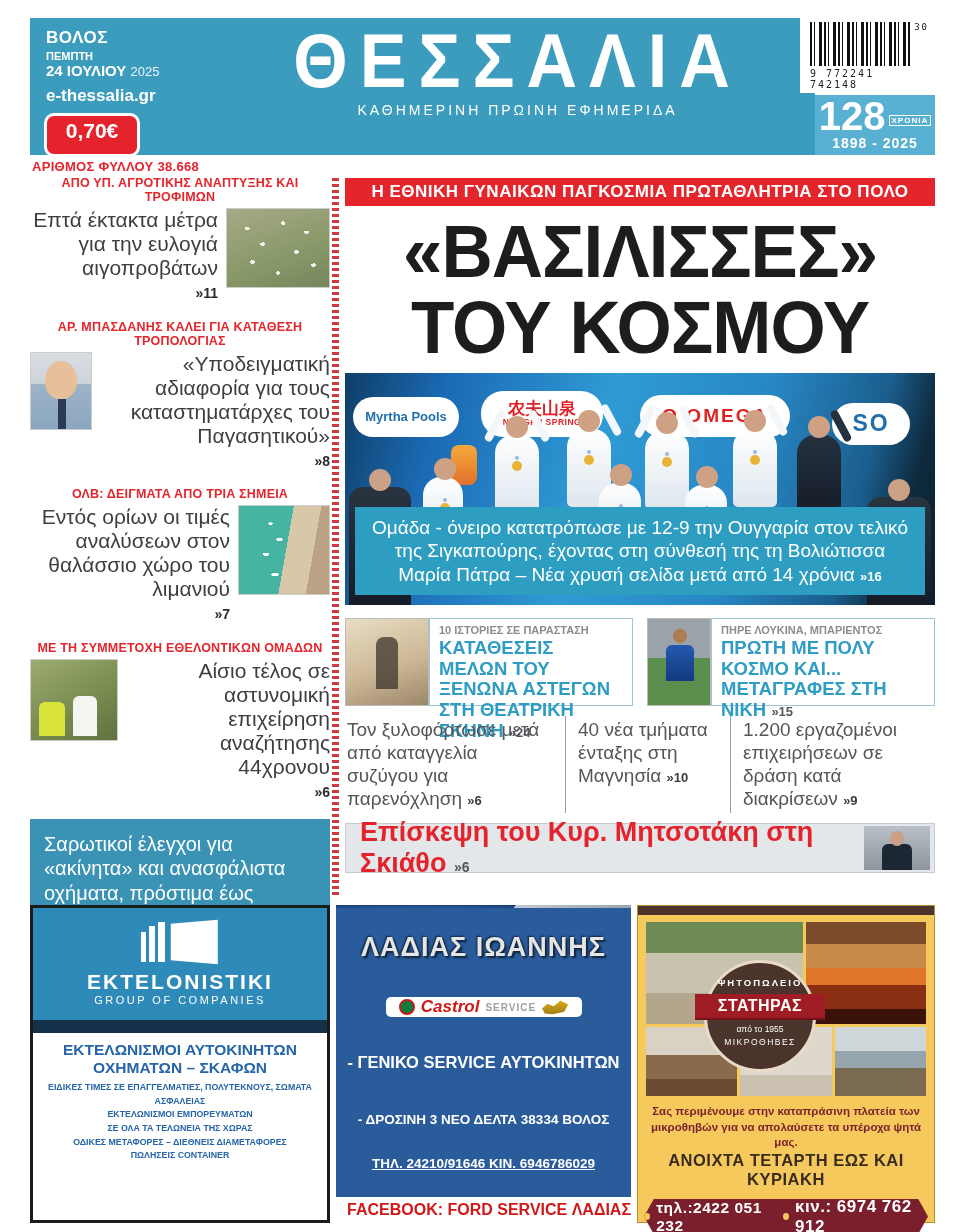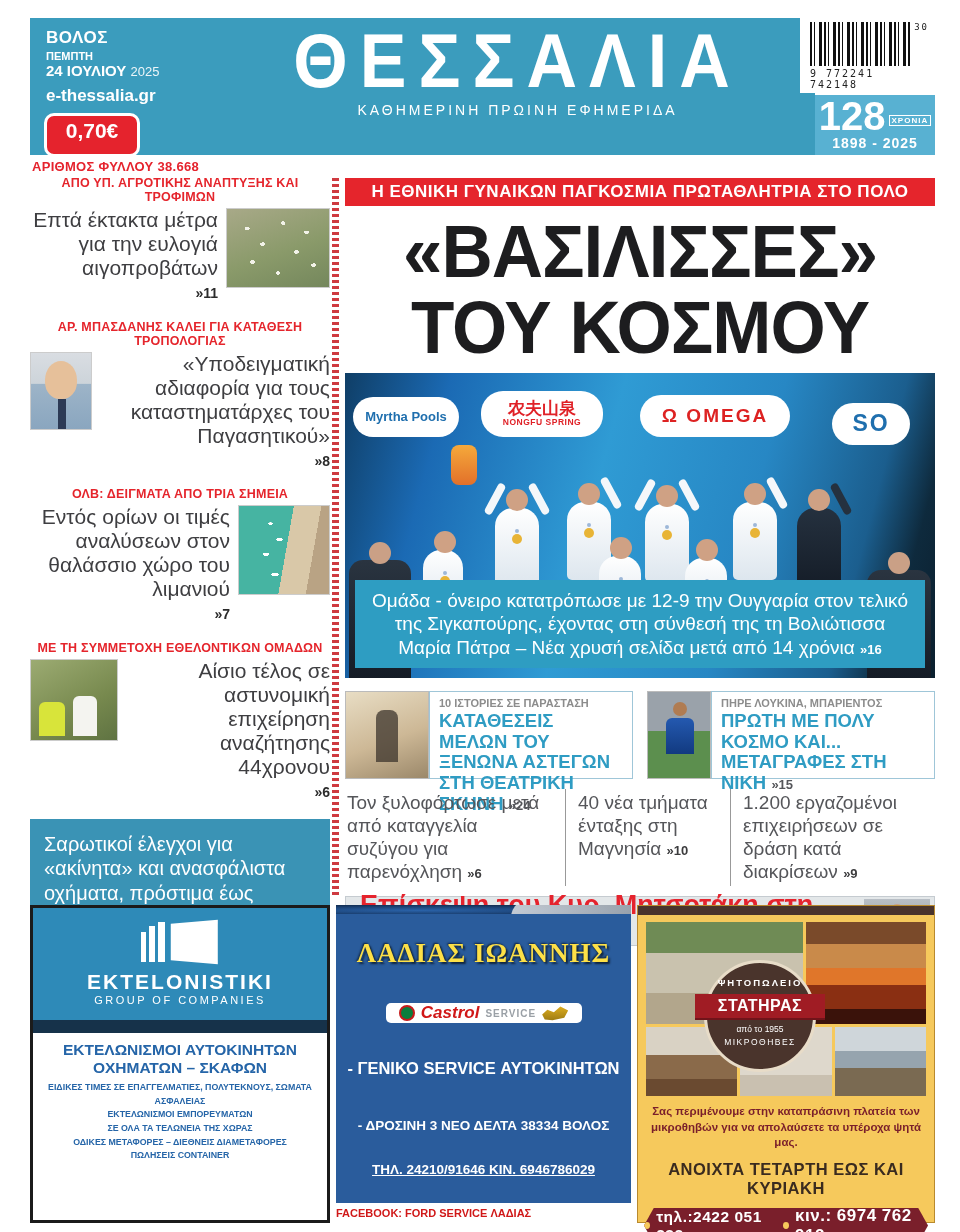--- a/index.html
+++ b/index.html
@@ -76,21 +76,21 @@
   .had-l3 { color:#21418e; font-size:13px; font-weight:bold; margin-bottom:7px; }
   .had-row { font-size:12px; color:#21418e; font-weight:bold; line-height:1.3; }
   .had-row .lbl { color:#d4372c; }
   .had-row .ind { padding-left:64px; display:block; }
   .had-footer { background:#1d3f8c; color:#fff; font-size:12px; font-weight:bold; text-align:center; margin:6px -8px 0 -8px; padding:4px 2px; }
 
   
   .main-col { position:absolute; left:345px; top:178px; width:590px; }
   .red-banner { background:#e5252c; color:#fff; font-size:17px; font-weight:bold; text-align:center; padding:4px 0; letter-spacing:.5px; }
   .bighead { text-align:center; color:#1d1d1f; font-weight:900; font-size:71px; line-height:1.02; letter-spacing:-1px; transform:scaleY(1.05); transform-origin:top; margin-top:8px; }
-  .photo { position:relative; margin-top:14px; height:305px; overflow:hidden; background:linear-gradient(105deg,#0f3e66 0%,#1b6ab4 16%,#2f9bd4 42%,#2787c4 66%,#1b5e8e 84%,#0e2a3d 92%,#0b1f2e 100%); }
+  .photo { position:relative; margin-top:14px; height:232px; overflow:hidden; background:linear-gradient(105deg,#0f3e66 0%,#1b6ab4 16%,#2f9bd4 42%,#2787c4 66%,#1b5e8e 84%,#0e2a3d 92%,#0b1f2e 100%); }
   .pill { position:absolute; background:#fff; border-radius:22px; display:flex; flex-direction:column; align-items:center; justify-content:center; padding:2px 8px; }
   .pill-myrtha { left:8px; top:24px; width:106px; height:40px; color:#1f6fae; font-size:13px; font-weight:bold; line-height:1.05; }
   .pill-nongfu { left:136px; top:18px; width:122px; height:46px; color:#e02127; }
   .pill-nongfu .cn { font-size:17px; font-weight:900; line-height:1; }
   .pill-nongfu .en { font-size:8.5px; font-weight:bold; letter-spacing:.5px; }
   .pill-omega { left:295px; top:22px; width:150px; height:42px; color:#d22; font-size:19px; font-weight:bold; letter-spacing:2px; }
   .pill-so { left:487px; top:30px; width:78px; height:42px; color:#1f6fae; font-size:23px; font-weight:bold; letter-spacing:2px; }
   .ath { position:absolute; width:44px; height:78px; background:linear-gradient(#ffffff,#dde6ee); border-radius:18px 18px 5px 5px; }
   .ath .h { position:absolute; left:11px; top:-19px; width:22px; height:22px; border-radius:50%; background:#cfa184; }
   .ath .m { position:absolute; left:17px; top:26px; width:10px; height:10px; border-radius:50%; background:#e8b436; box-shadow:0 -8px 0 -3px #9db8d8; }
@@ -143,51 +143,51 @@
   .ekt-body { text-align:center; padding:8px 8px 0 8px; color:#2565a8; }
   .ekt-name { font-size:25px; font-weight:bold; letter-spacing:1px; border-bottom:2px solid #2565a8; padding-bottom:5px; margin:0 4px 6px 4px; }
   .ekt-srv { font-size:15.5px; font-weight:bold; }
   .ekt-dtl { font-size:8.8px; font-weight:bold; line-height:1.55; margin-top:4px; }
 
   .ad-ford { left:336px; width:295px; background:#2a5c9c; display:flex; flex-direction:column;gap:26px; }
   .ford-photo { position:relative; height:132px; background:radial-gradient(ellipse at 28% 60%, #2a62a8 0%, #1c4478 45%, #122c50 75%, #0d2038 100%); overflow:hidden; }
   .ford-photo .glove { position:absolute; right:-10px; top:-16px; width:130px; height:70px; border-radius:40%; background:linear-gradient(120deg,#d9dde2,#9aa2ab); opacity:.9; }
   .ford-oval { position:absolute; left:14px; top:22px; width:158px; height:66px; border:5px solid #cfd6dd; border-radius:50%; background:linear-gradient(#3a74ba,#1b3f7a); color:#e8edf2; text-align:center; font-family:"DejaVu Serif", serif; font-style:italic; font-weight:bold; font-size:34px; line-height:56px; }
   .ford-service { position:absolute; right:10px; top:44px; color:#fff; font-size:21px; font-weight:bold; letter-spacing:1px; }
-  .ford-name { text-align:center; color:#fde047; font-size:27px; font-weight:bold; letter-spacing:1px; text-shadow:2px 2px 2px #10243c, -1px -1px 2px #10243c; margin-top:-2px;font-family:Liberation Serif, serif; }
+  .ford-name { text-align:center; color:#e5e5e5; font-size:27px; font-weight:bold; letter-spacing:1px; text-shadow:2px 2px 2px #10243c, -1px -1px 2px #10243c; margin-top:-2px; }
   .ford-l12 { color:#fff; text-align:center; font-size:15.5px; font-weight:bold; line-height:1.3; margin-top:8px; }
   .castrol { background:#fff; border-radius:5px; width:196px; height:33px; margin:8px auto 0 auto; display:flex; align-items:center; justify-content:center; gap:6px; }
   .castrol .dot { width:16px; height:16px; border-radius:50%; background:#0a7e3c; border:2px solid #c61b1b; }
   .castrol .cname { color:#d01818; font-size:17px; font-weight:900; font-style:italic; }
   .castrol .csrv { color:#9aa0a6; font-size:10px; font-weight:bold; letter-spacing:1px; }
   .castrol .cogs { width:26px; height:16px; background:linear-gradient(#e3b21f,#9c7a12); clip-path:polygon(0 60%,20% 30%,45% 45%,70% 10%,100% 35%,85% 80%,40% 95%,10% 90%); }
   .ford-l3 { color:#fff; text-align:center; font-size:16.5px; font-weight:bold; margin-top:10px; }
   .ford-l4 { color:#fff; text-align:center; font-size:13.5px; font-weight:bold; margin-top:14px; }
   .ford-l5 { color:#fff; text-align:center; font-size:13.5px; font-weight:bold; text-decoration:underline; margin-top:3px; }
-  .ford-fb { background:#fff; color:#d01818; text-align:left; font-size:11px; font-weight:bold; padding:4px 0; margin-top:auto; }
+  .ford-fb { background:#fff; color:#d01818; text-align:right; font-size:16px; font-weight:bold; padding:4px 0; margin-top:auto; }
 
   .ad-stath { left:637px; width:298px; background:#f6c95c; border:1px solid #b98a2e; padding:0; }
   .stath-topbar { background:#4a342c; height:9px; }
   .stath-collage { position:relative; margin:7px 8px 0 8px; height:174px; }
   .stath-collage .r1 { display:flex; gap:3px; height:102px; }
   .stath-collage .r2 { display:flex; gap:3px; height:69px; margin-top:3px; }
   .ph { flex:1; }
   .ph-plaza { background:linear-gradient(#6f8b55 0 30%,#c9c2ae 30% 70%,#b2a68c 70% 100%); flex:1.3; }
   .ph-grill { background:linear-gradient(#7a4a2a 0 22%,#c98a4a 22% 45%,#e0762a 45% 62%,#8a2f12 62% 85%,#3a120a 85% 100%); }
   .ph-int1 { background:linear-gradient(#d9d2c4 0 40%,#8a6a4a 40% 75%,#6a4a30 75% 100%); }
   .ph-wall { background:linear-gradient(#ded8cc 0 70%,#c9c0b0 70% 100%); position:relative; }
   .ph-wall::before { content:""; position:absolute; left:10px; top:8px; width:16px; height:16px; border-radius:50%; background:#b4764a; box-shadow:22px 4px 0 #b4764a; }
   .ph-int2 { background:linear-gradient(#cfd6da 0 35%,#96a4ae 35% 60%,#7a6a52 60% 100%); }
   .stath-badge { position:absolute; left:58px; top:38px; width:112px; height:112px; border-radius:50%; background:#4a342c; border:3px solid #e8dcc8; color:#fff; text-align:center; padding-top:14px; }
   .badge-top { font-size:9.5px; letter-spacing:2px; font-weight:bold; }
   .badge-ribbon { background:#a01c24; margin:6px -12px; padding:3px 0; font-size:16px; font-weight:900; letter-spacing:.5px; box-shadow:0 2px 0 #70141a; }
   .badge-since { font-size:8.5px; margin-top:2px; }
   .badge-bottom { font-size:8.5px; letter-spacing:1.5px; margin-top:3px; }
   .stath-pitch { color:#7a1f2b; font-size:11.5px; font-weight:bold; text-align:center; line-height:1.35; margin-top:8px; padding:0 10px; }
-  .stath-open { color:#3a2b1f; font-size:16.5px; font-weight:bold; text-align:center; margin-top:9px; letter-spacing:.5px; }
+  .stath-open { color:#3a2b1f; font-size:16.5px; font-weight:bold; text-align:center; letter-spacing:.5px; }
   .stath-phone { position:relative; margin:10px 6px 0 6px; background:#7a1f2b; color:#fff; height:36px; display:flex; align-items:center; justify-content:center; gap:6px; clip-path:polygon(0 50%,10px 0,calc(100% - 10px) 0,100% 50%,calc(100% - 10px) 100%,10px 100%); font-weight:bold; }
   .stath-phone .dot { width:7px; height:7px; border-radius:50%; background:#f6c95c; }
   .stath-phone .tel { font-size:15.5px; letter-spacing:.5px; }
   .stath-phone .mob { font-size:17px; letter-spacing:.5px; }
 </style>
 </head>
 <body>
 
 <div class="page">
 

